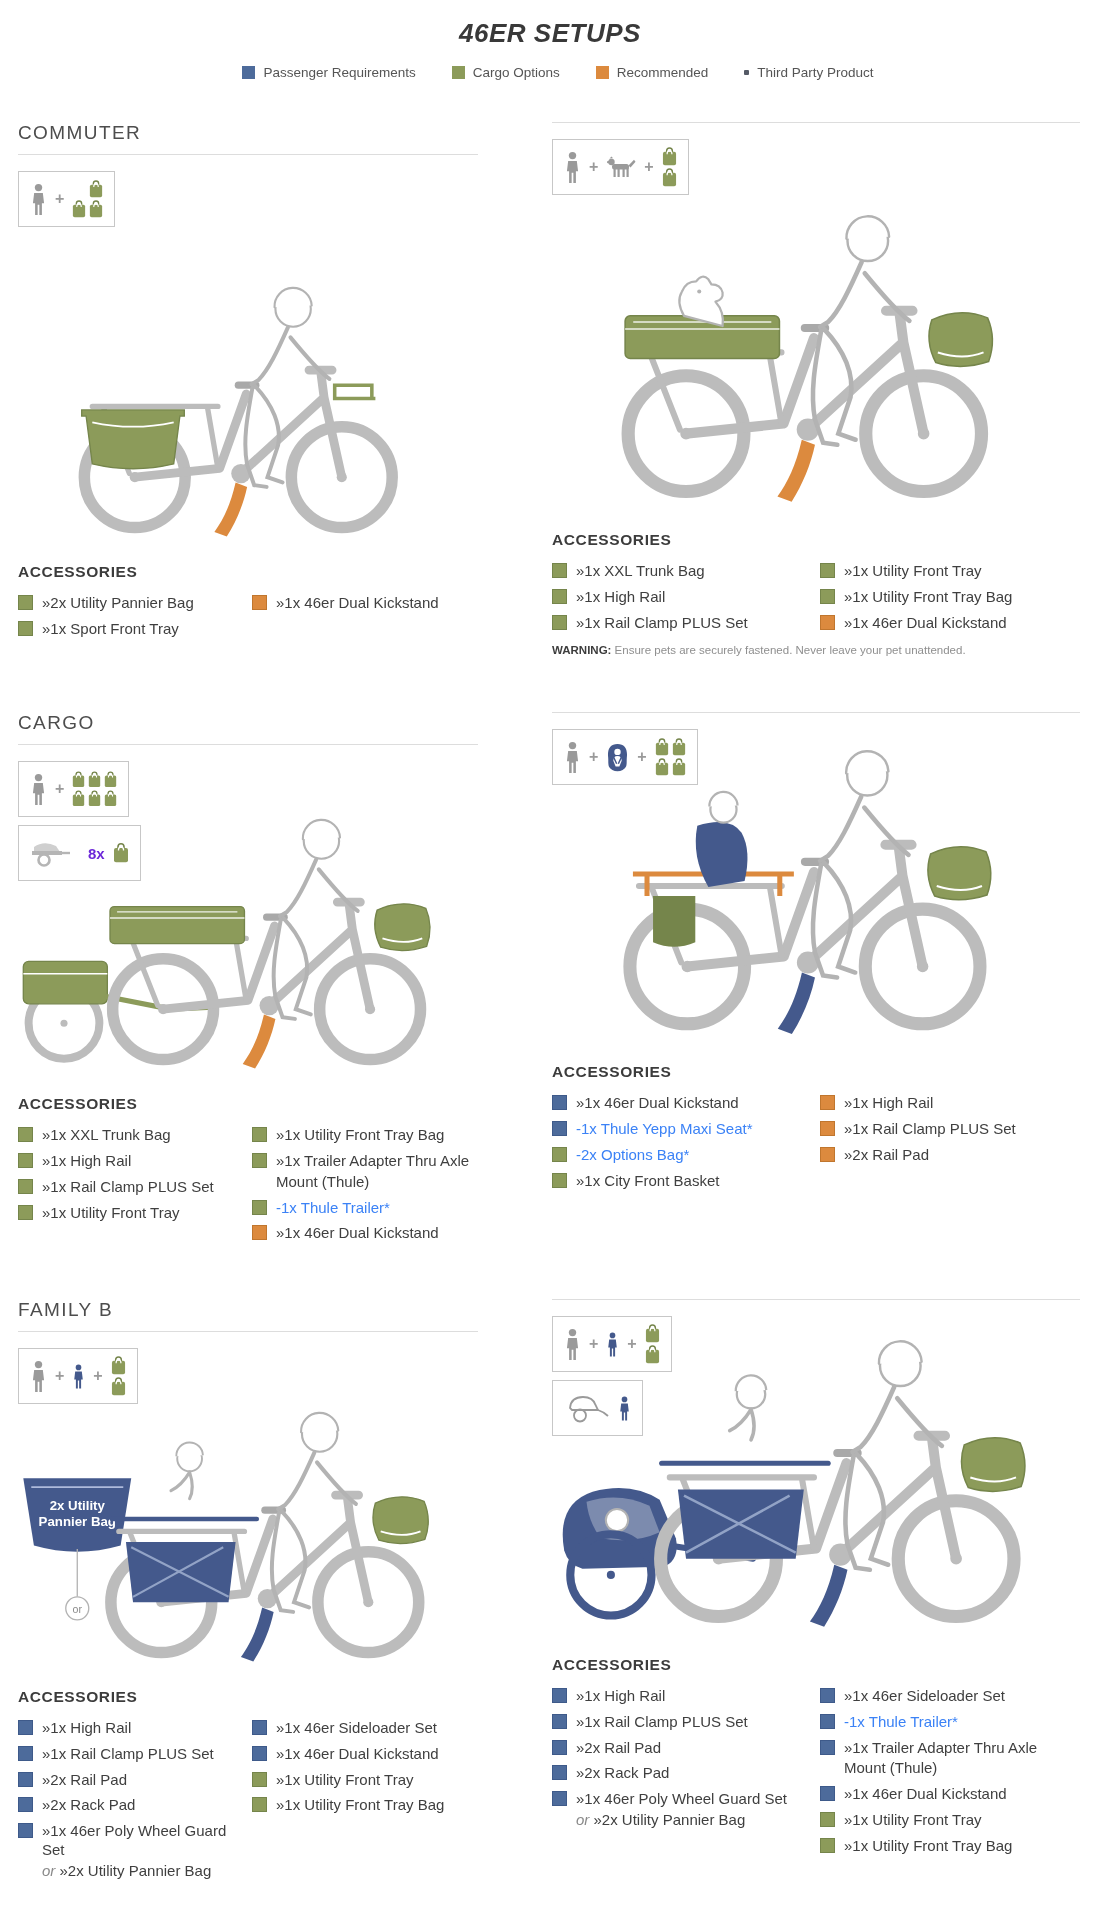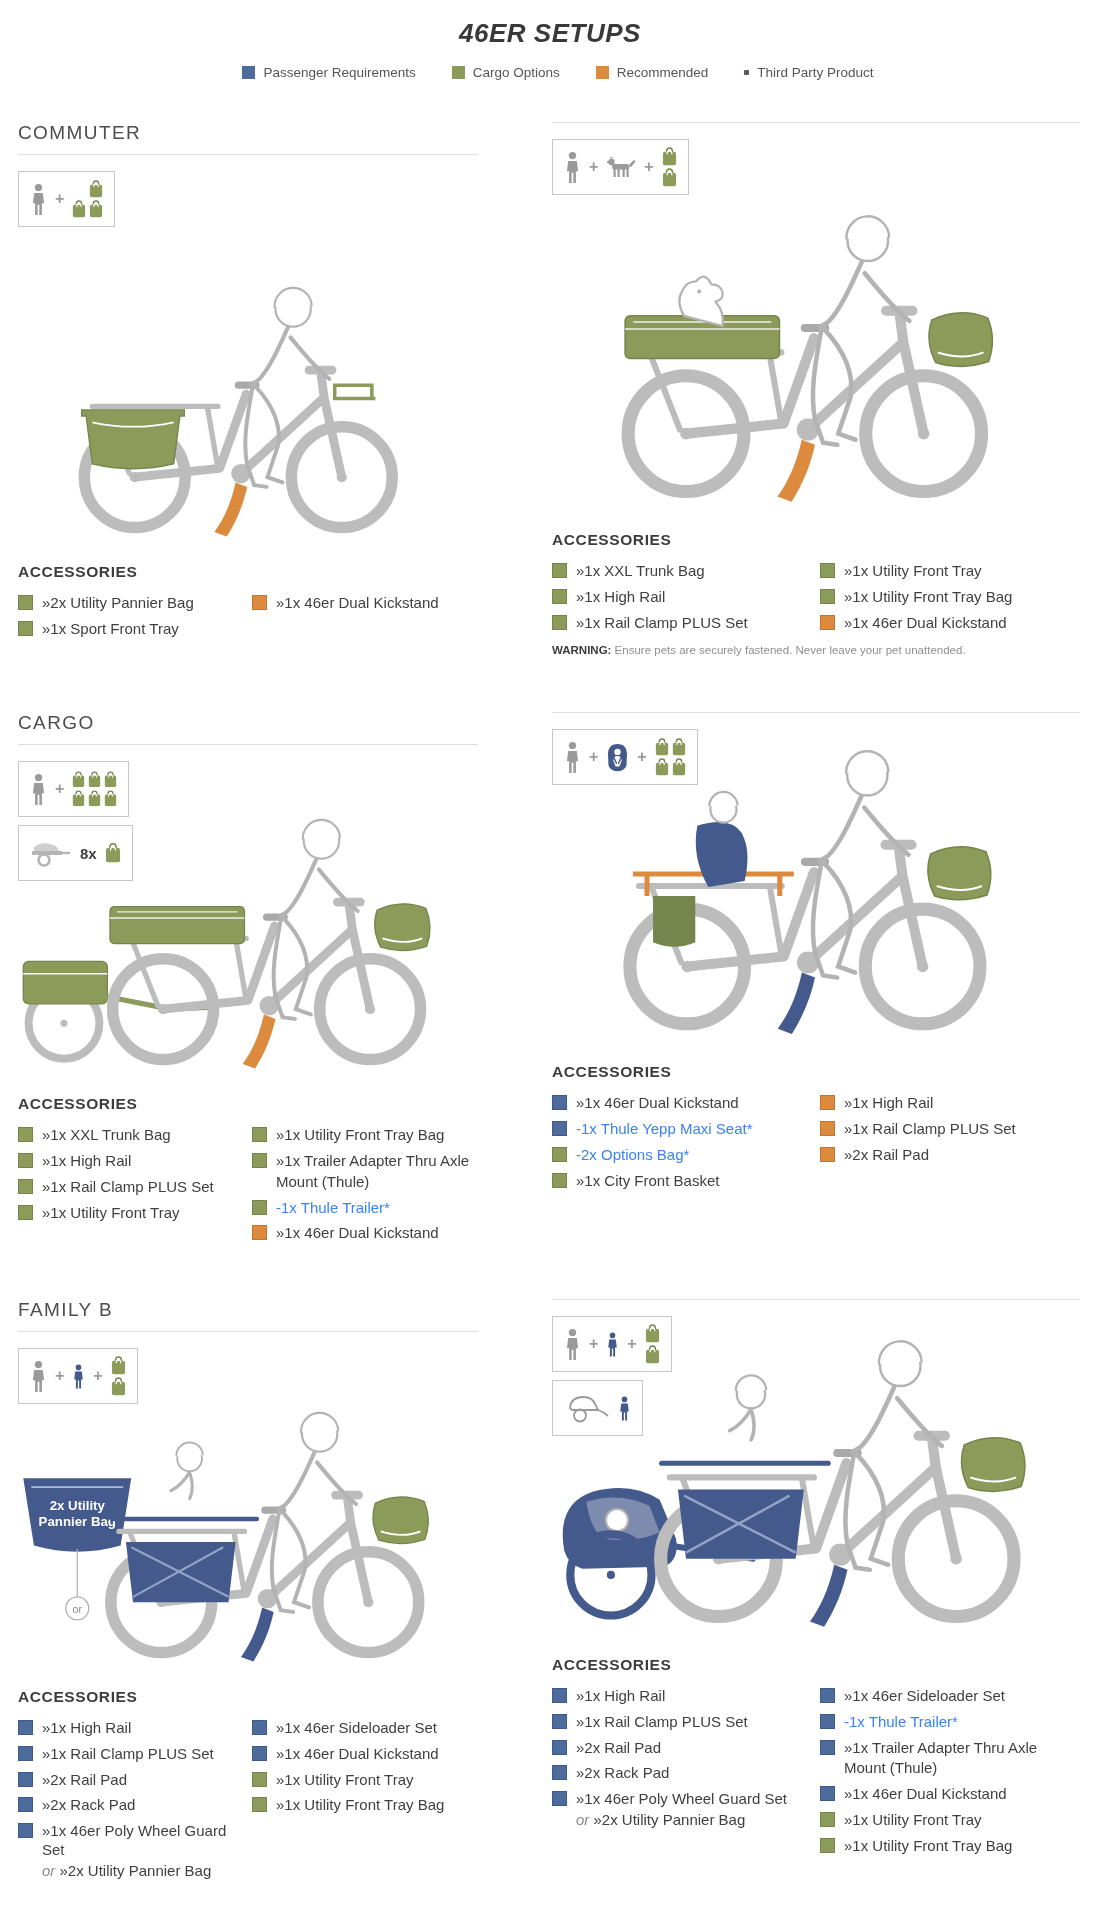--- a/index.html
+++ b/index.html
@@ -14,21 +14,21 @@
   .section-rule{border:none;border-top:1px solid #ddd;margin:0;}
   .illus{position:relative;width:100%;}
   .illus.tall{height:400px;}
   .illus.mid{height:342px;}
   .illus.low{height:348px;}
   .scene{position:absolute;inset:0;}
   .scene svg{width:100%;height:100%;display:block;}
   .badges{position:absolute;top:16px;left:0;display:flex;flex-direction:column;gap:8px;z-index:2;}
   .badge-box{border:1px solid #c7c7c7;background:#fff;display:flex;align-items:center;gap:8px;padding:7px 11px;width:max-content;min-height:40px;}
   .badge-plus{color:#9a9a9a;font-size:16px;font-weight:700;line-height:1;}
-  .badge-text{font-size:15px;font-weight:700;color:#404040;}
+  .badge-text{font-size:15px;font-weight:700;color:#6d28d9;margin-left:8px;}
   .bags{display:flex;}
   .bags.col2{flex-direction:column;gap:2px;}
   .bags.grid3{flex-direction:column;gap:2px;align-items:flex-end;}
   .bags .rowb{display:flex;gap:3px;}
   .bags.grid4{flex-direction:column;gap:2px;}
   .bags.grid6{flex-direction:column;gap:2px;}
   .acc{margin-top:6px;}
   .acc-head{font-size:15.5px;font-weight:700;letter-spacing:.6px;color:#3c3c3c;margin:8px 0 13px;}
   .acc-cols{display:grid;grid-template-columns:1fr 1fr;column-gap:8px;align-items:start;}
   .acc-col{display:flex;flex-direction:column;gap:7px;}

